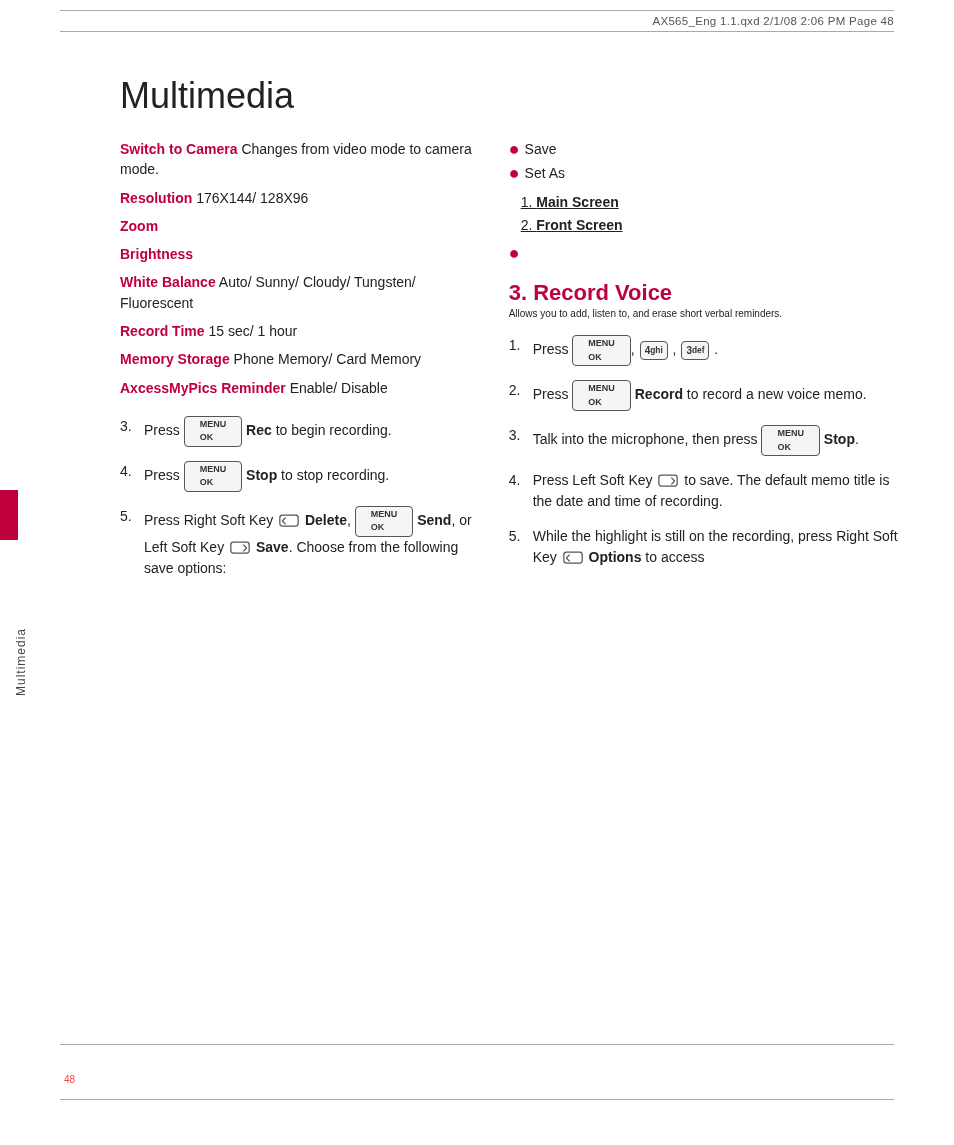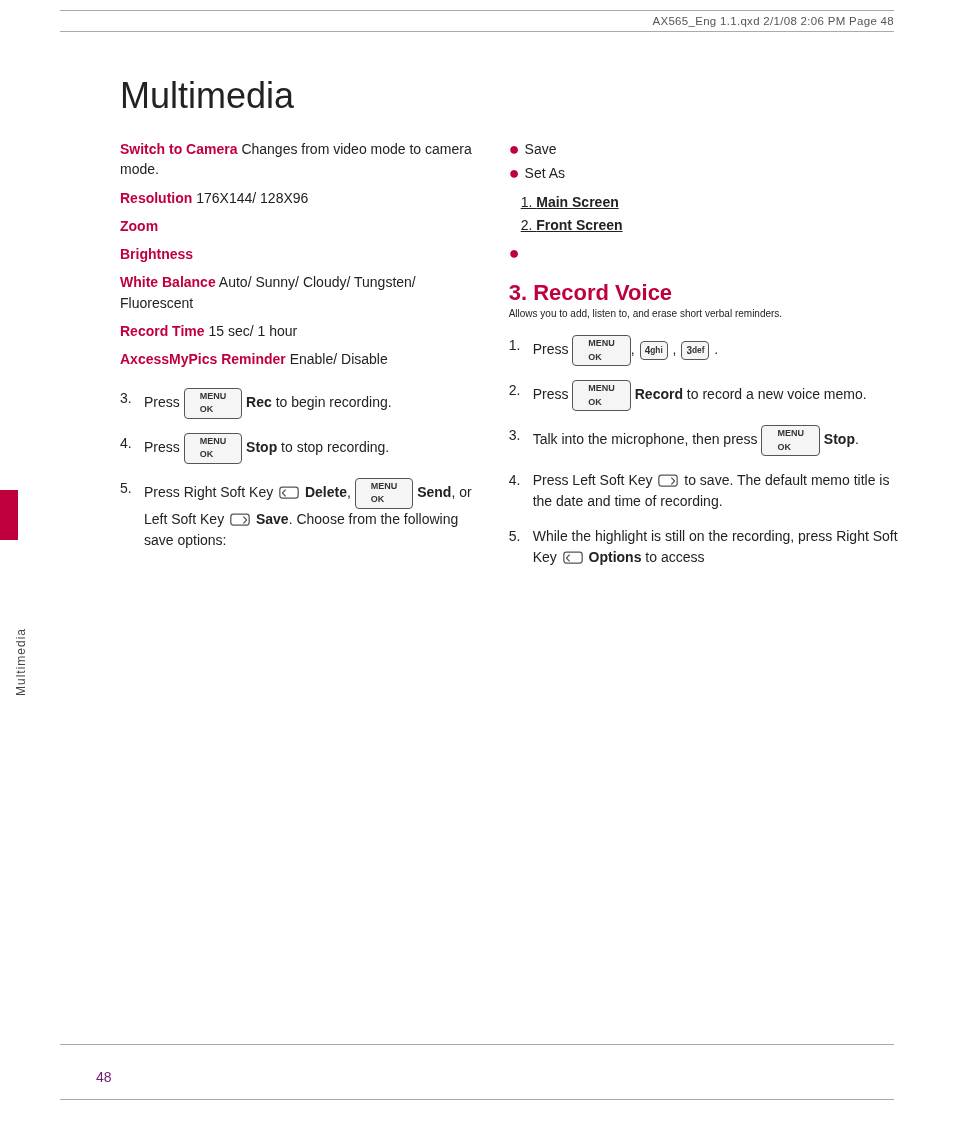--- a/index.html
+++ b/index.html
@@ -71,23 +71,23 @@
       top: 490px;
       width: 18px;
       height: 50px;
       background: #c0003c;
     }
 
     
     .page-number {
       position: absolute;
       bottom: 60px;
-      left: 96px;
-      font-size: 14px;
-      color: #701a75;
+      left: 64px;
+      font-size: 10px;
+      color: #ef4444;
     }
 
     
     .footer-line-top {
       position: absolute;
       bottom: 100px;
       left: 60px;
       right: 60px;
       border-top: 1px solid #aaa;
     }
@@ -332,20 +332,24 @@
         <div class="left-item">
           <span class="item-label">White Balance</span>
           <span class="item-desc">  Auto/ Sunny/ Cloudy/ Tungsten/ Fluorescent</span>
         </div>
 
         <div class="left-item">
           <span class="item-label">Record Time</span>
           <span class="item-desc">  15 sec/ 1 hour</span>
         </div>
 
+        <div class="left-item">
+          <span class="item-label">Memory Storage</span>
+          <span class="item-desc">  Phone Memory/ Card Memory</span>
+        </div>
 
         <div class="left-item" style="margin-bottom: 18px;">
           <span class="item-label">AxcessMyPics Reminder</span>
           <span class="item-desc"> Enable/ Disable</span>
         </div>
 
         <div class="step-item">
           <span class="step-num">3.</span>
           <span class="step-body">
             Press

